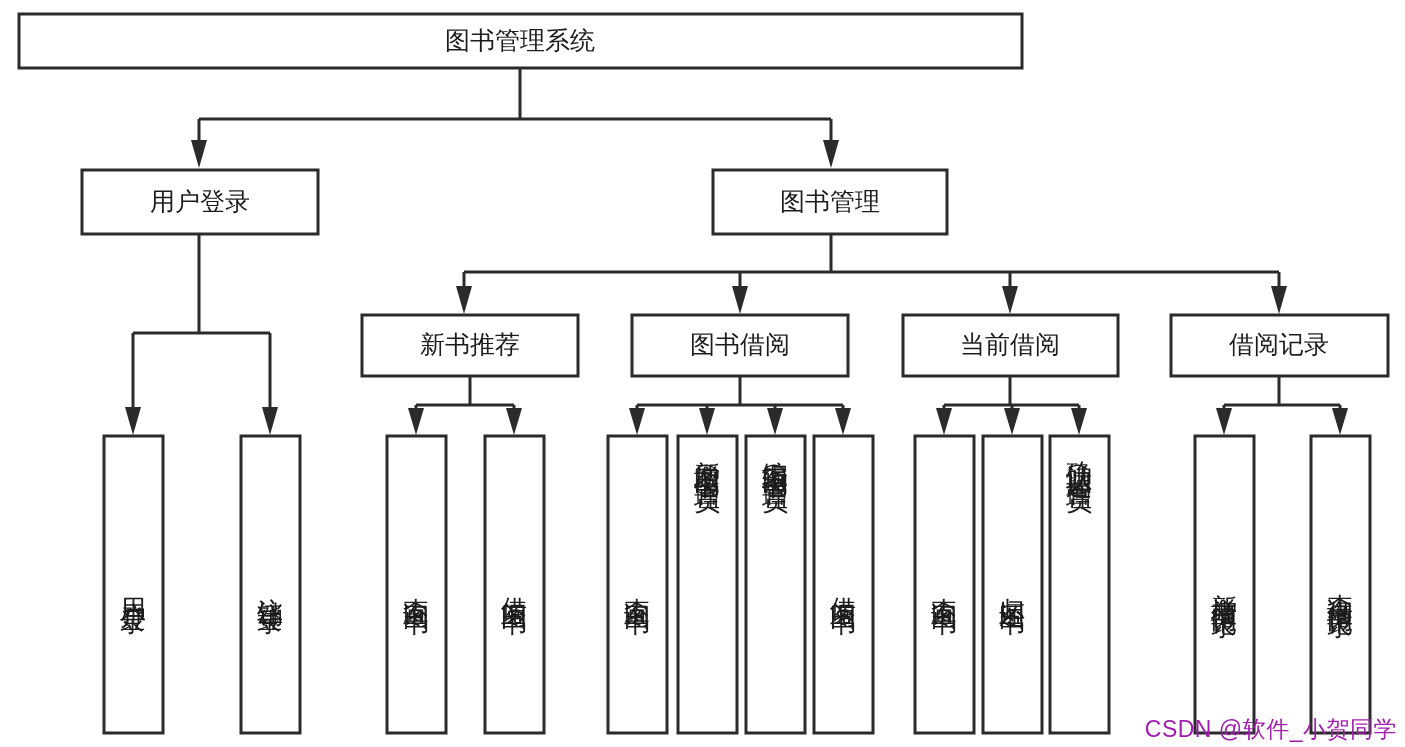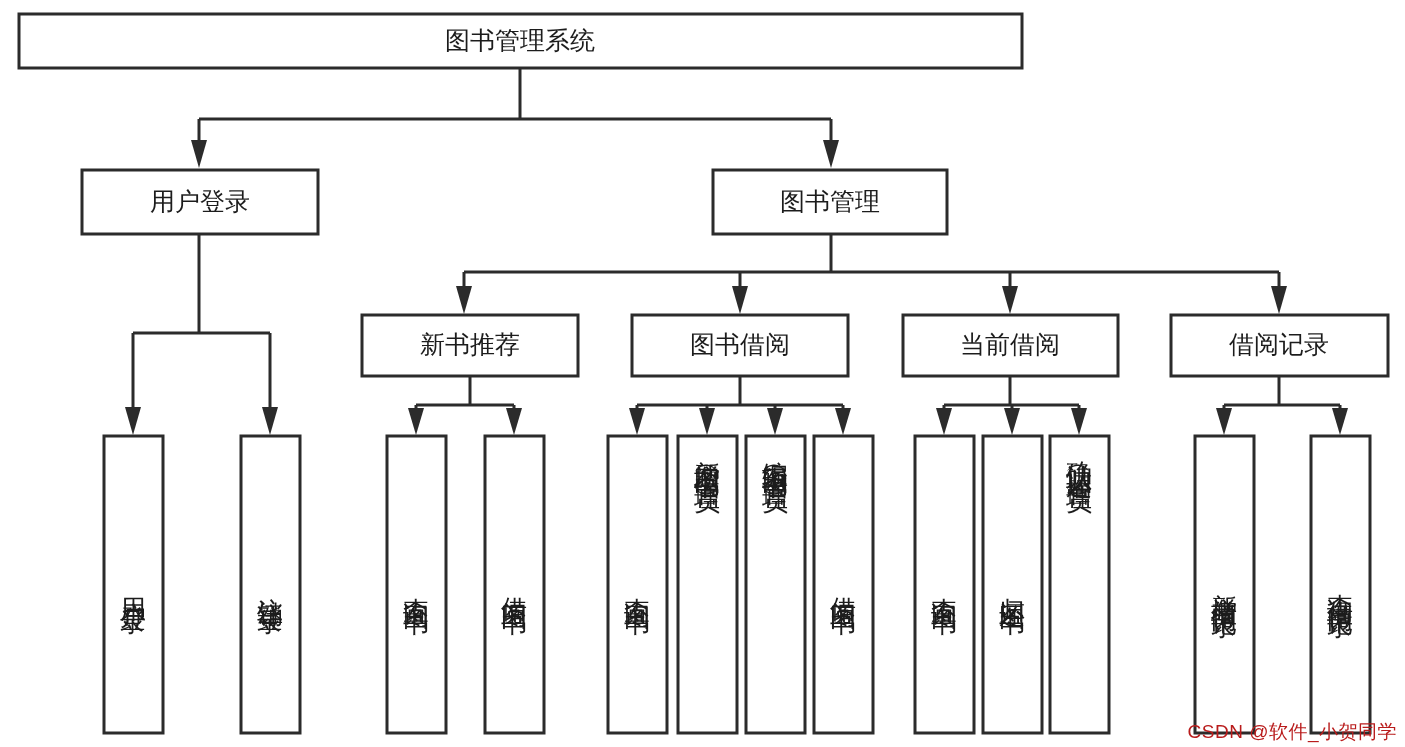--- a/index.html
+++ b/index.html
@@ -58,22 +58,22 @@
     pointer-events: none;
   }
   .leaf-label-wrap.center-start {
     justify-content: center;
   }
   .watermark {
     position: absolute;
     right: 8px;
     bottom: 2px;
     font-family: "Liberation Sans", "DejaVu Sans", sans-serif;
-    font-size: 19px;
-    color: #b91c1c;
+    font-size: 23px;
+    color: #a21caf;
     letter-spacing: 0.5px;
     white-space: nowrap;
   }
 </style>
 </head>
 <body>
 
 <svg id="canvas" viewBox="0 0 1405 747">
 
   <g>

